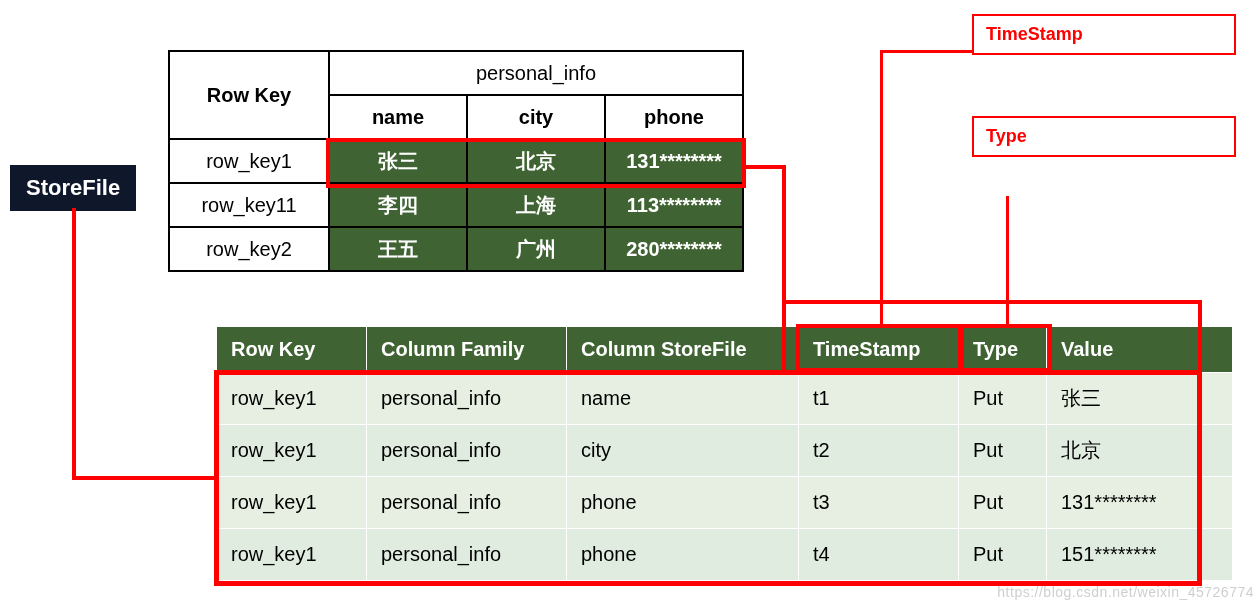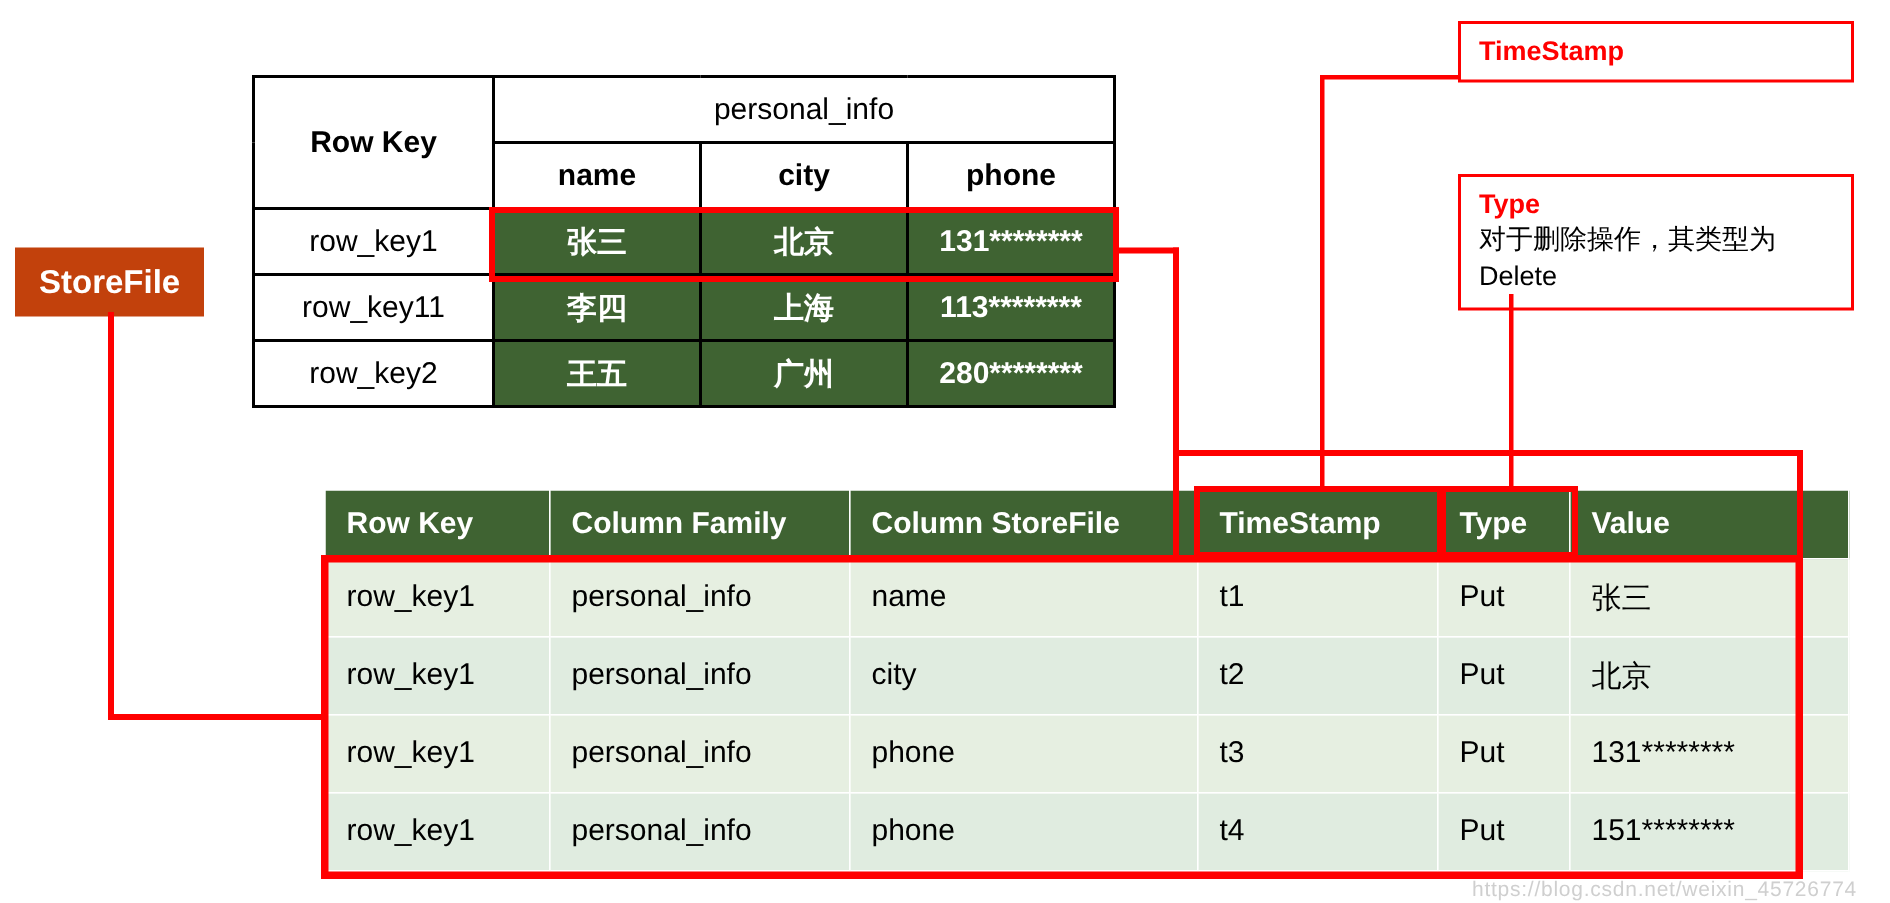--- a/index.html
+++ b/index.html
@@ -11,21 +11,21 @@
     position: relative;
     font-family: Arial, "Microsoft YaHei", sans-serif;
     background: #fff;
     overflow: hidden;
   }
   .abs { position: absolute; }
 
   
   .storefile-label {
     left: 10px; top: 165px;
-    background: #c2410c;
+    background: #0f172a;
     color: #fff;
     font-weight: bold;
     font-size: 22px;
     padding: 10px 16px;
   }
 
   
   .callout {
     border: 2px solid #ff0000;
     padding: 8px 12px;
@@ -91,38 +91,37 @@
   .hl-row1      { left: 326px; top: 138px; width: 420px; height: 50px; }
   .hl-tshead    { left: 796px; top: 324px; width: 166px; height: 48px; }
   .hl-typehead  { left: 960px; top: 324px; width: 92px;  height: 48px; }
   .hl-lower     { left: 214px; top: 370px; width: 988px; height: 216px; border-width: 5px; }
 
   
   .line { background: #ff0000; position: absolute; }
 
   
   .watermark {
-    right: 22px; bottom: 2px;
+    right: 6px; bottom: 2px;
     color: #cfcfcf;
     font-size: 14px;
     letter-spacing: 0.5px;
   }
 </style>
 </head>
 <body>
 
 <div class="abs storefile-label">StoreFile</div>
 
 <div class="abs callout callout-ts">
   <div class="title">TimeStamp</div>
 </div>
 
 <div class="abs callout callout-type">
   <div class="title">Type</div>
-  <div class="desc">对于删除操作，其类型为Delete</div>
 </div>
 
 <table class="abs upper-table">
   <tbody>
       <tr>
     <th class="rk-col" rowspan="2">Row Key</th>
     <th class="cf-header" colspan="3">personal_info</th>
   </tr>
   <tr>
     <th class="q-col">name</th>

